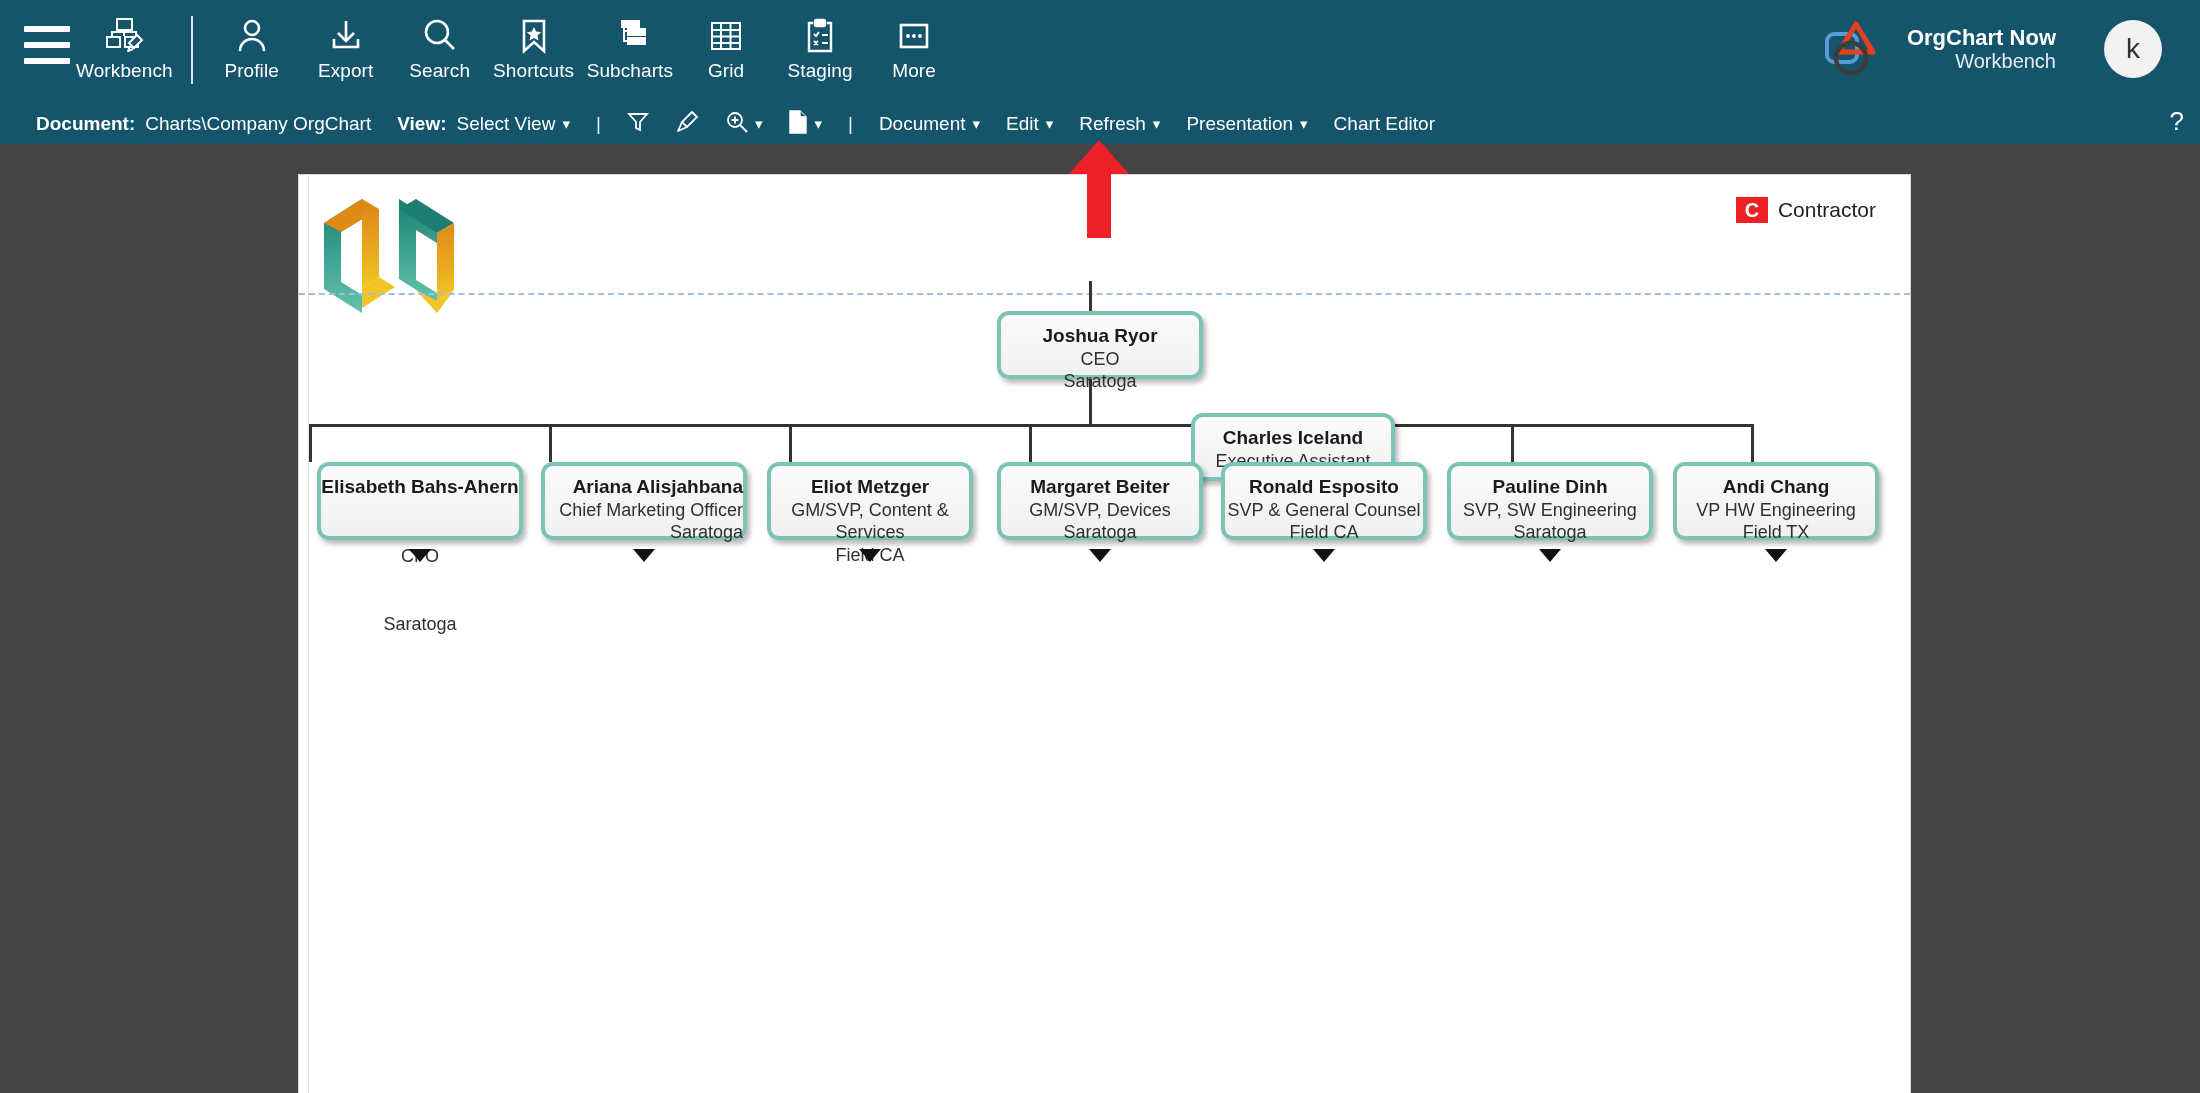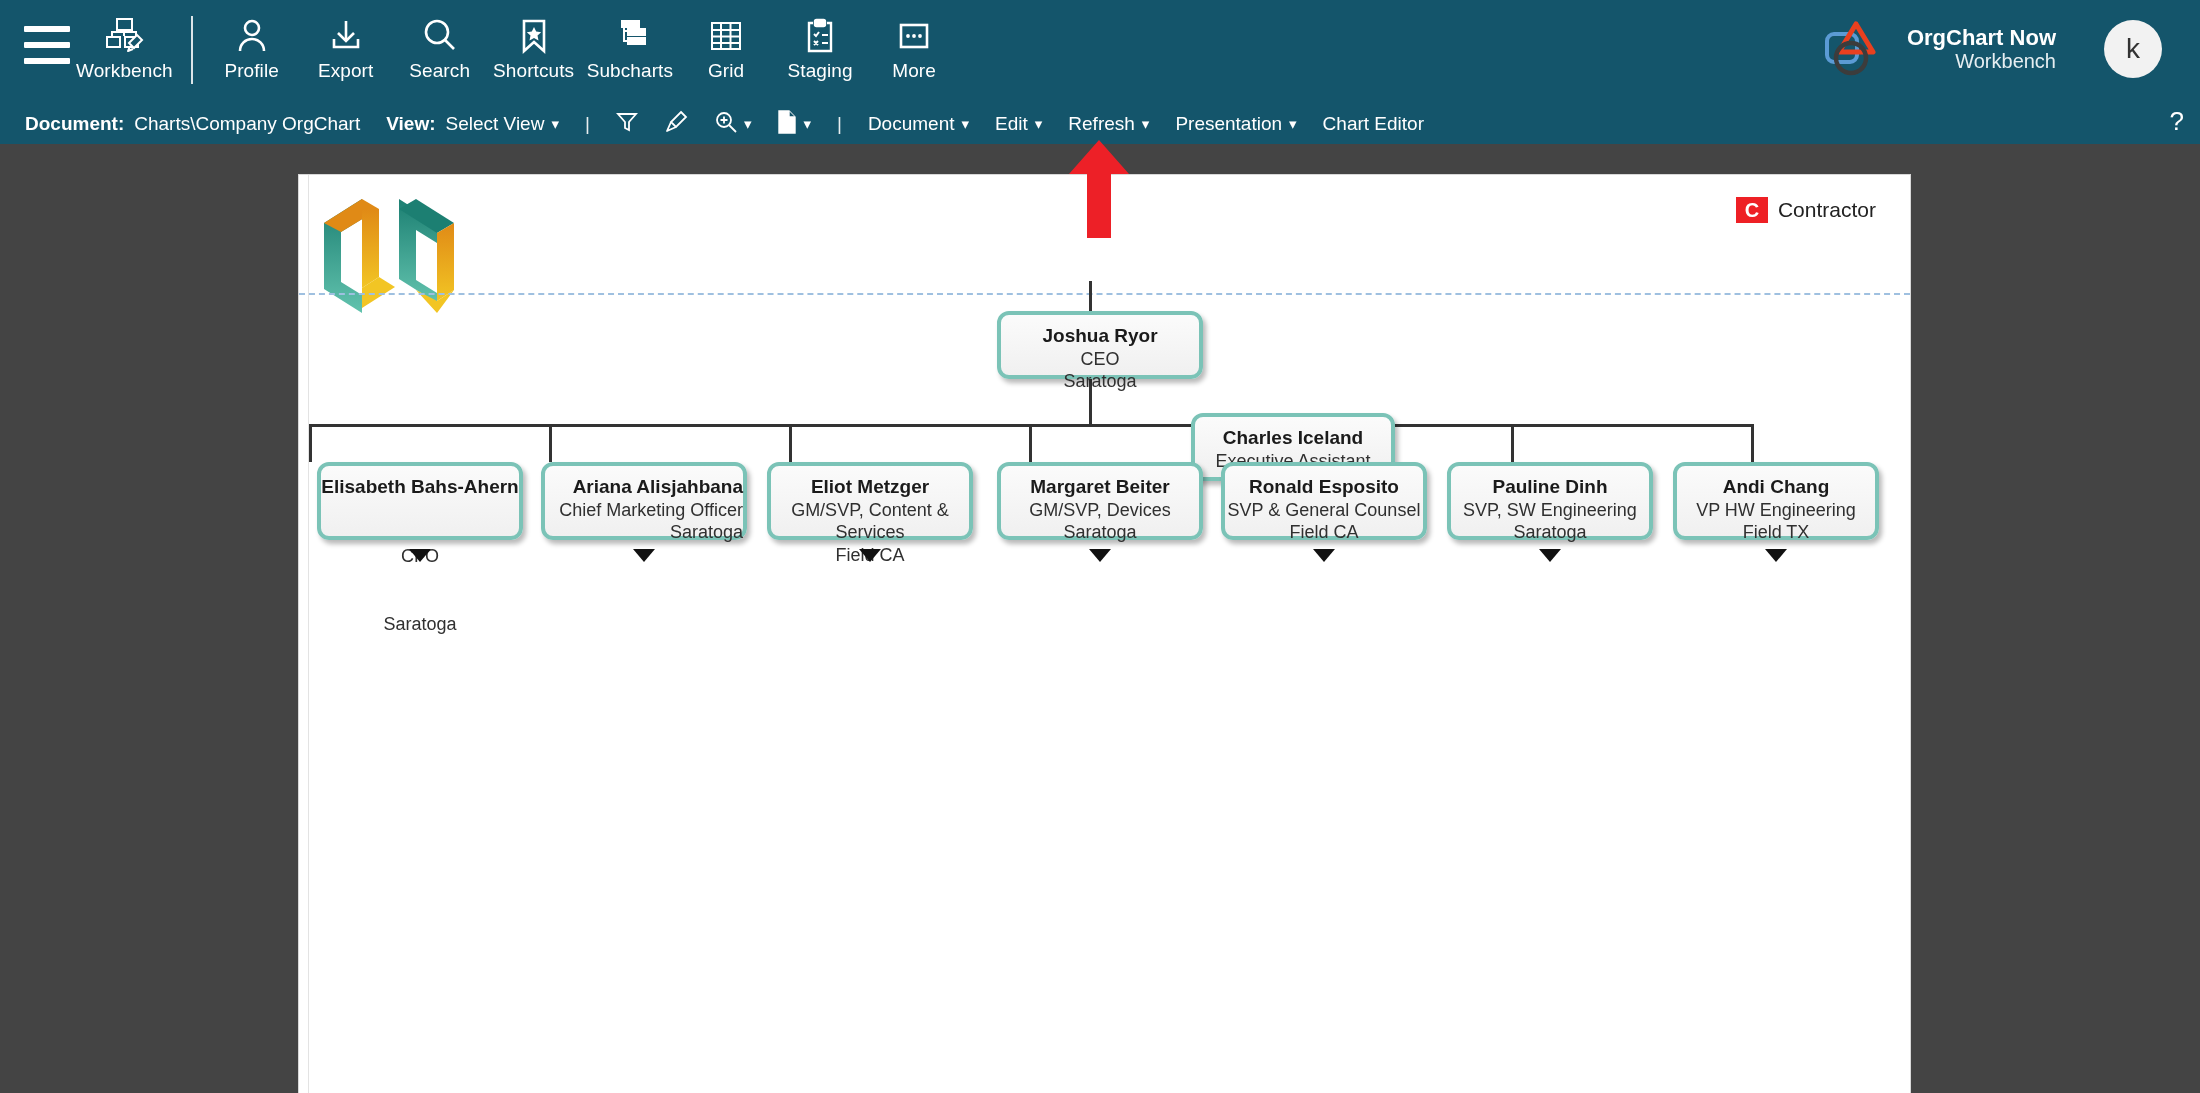--- a/index.html
+++ b/index.html
@@ -60,21 +60,21 @@
     font-size: 28px; margin: 20px 38px 0 14px; cursor:pointer;
   }
 
   
   .subbar {
     position: absolute; left: 0; top: 104px;
     width: 2200px; height: 40px;
     background: #14556b;
     display: flex; align-items: center;
     color: #ffffff; font-size: 19px;
-    padding-left: 25px;
+    padding-left: 36px;
   }
   .subbar .lbl { font-weight: bold; margin-right: 10px; white-space: nowrap; }
   .subbar .val { margin-right: 26px; white-space: nowrap; cursor: pointer;}
   .subbar .mi {
     display:flex; align-items:center; gap:7px;
     margin-right: 26px; cursor: pointer; white-space: nowrap;
   }
   .subbar .icobtn {
     display:flex; align-items:center; gap:6px;
     margin-right: 26px; cursor:pointer;

